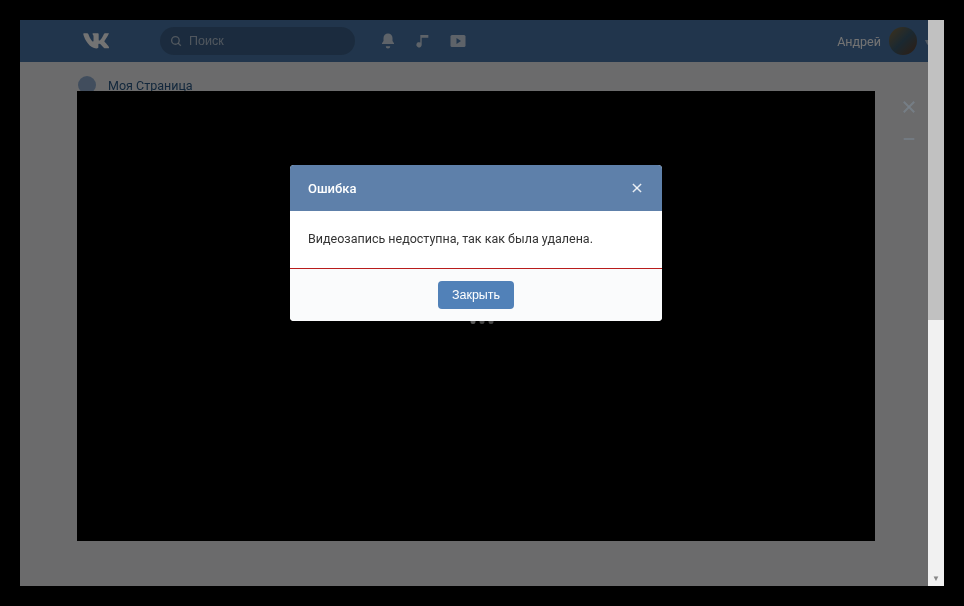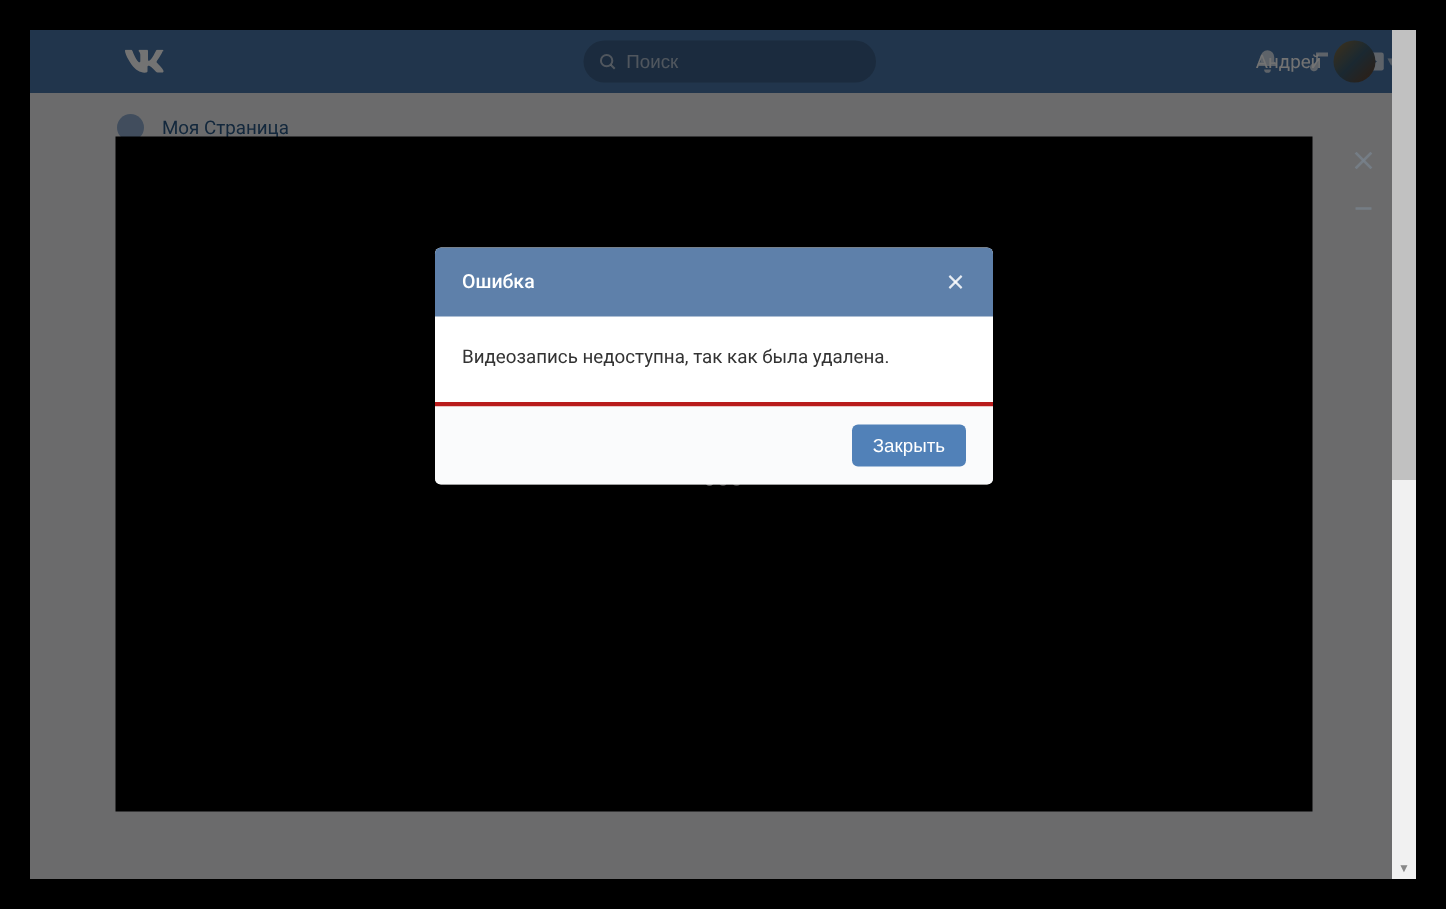--- a/index.html
+++ b/index.html
@@ -50,21 +50,20 @@
     }
     .scrollbar-up { top: 0; }
     .scrollbar-down { bottom: 0; }
     .topbar {
       height: 42px;
       background: #4a76a8;
       display: flex;
       align-items: center;
       padding: 0 20px;
       position: relative;
-      justify-content: space-between;
     }
     .vk-logo {
       color: #fff;
       margin-left: 42px;
       display: flex;
       align-items: center;
     }
     .vk-logo svg { fill: #fff; }
     .search-wrap {
       margin-left: 50px;
@@ -191,26 +190,26 @@
       align-items: center;
       justify-content: space-between;
       padding: 0 18px;
     }
     .modal-title { font-size: 13px; font-weight: 500; }
     .modal-close { color: rgba(255,255,255,0.85); display: flex; cursor: pointer; }
     .modal-body {
       padding: 20px 18px 22px;
       font-size: 12.5px;
       color: #333;
-      border-bottom: 3px solid #b91c1c;
+      border-bottom: 1px solid #b91c1c;
     }
     .modal-footer {
       padding: 12px 18px;
       display: flex;
-      justify-content: flex-end;
+      justify-content: center;
       background: #fafbfc;
     }
     .btn-primary {
       background: #5181b8;
       color: #fff;
       border: none;
       border-radius: 4px;
       padding: 7px 14px;
       font-size: 12.5px;
       cursor: pointer;

